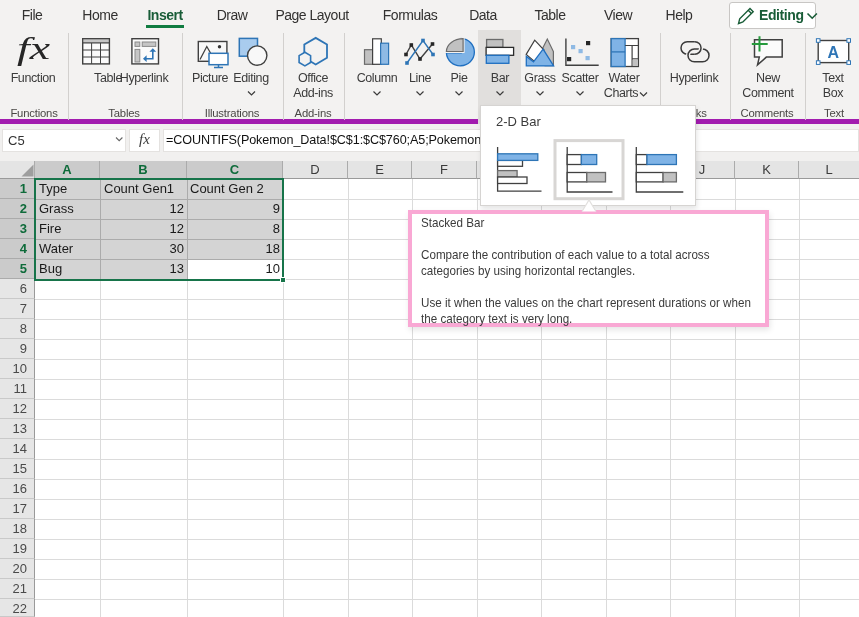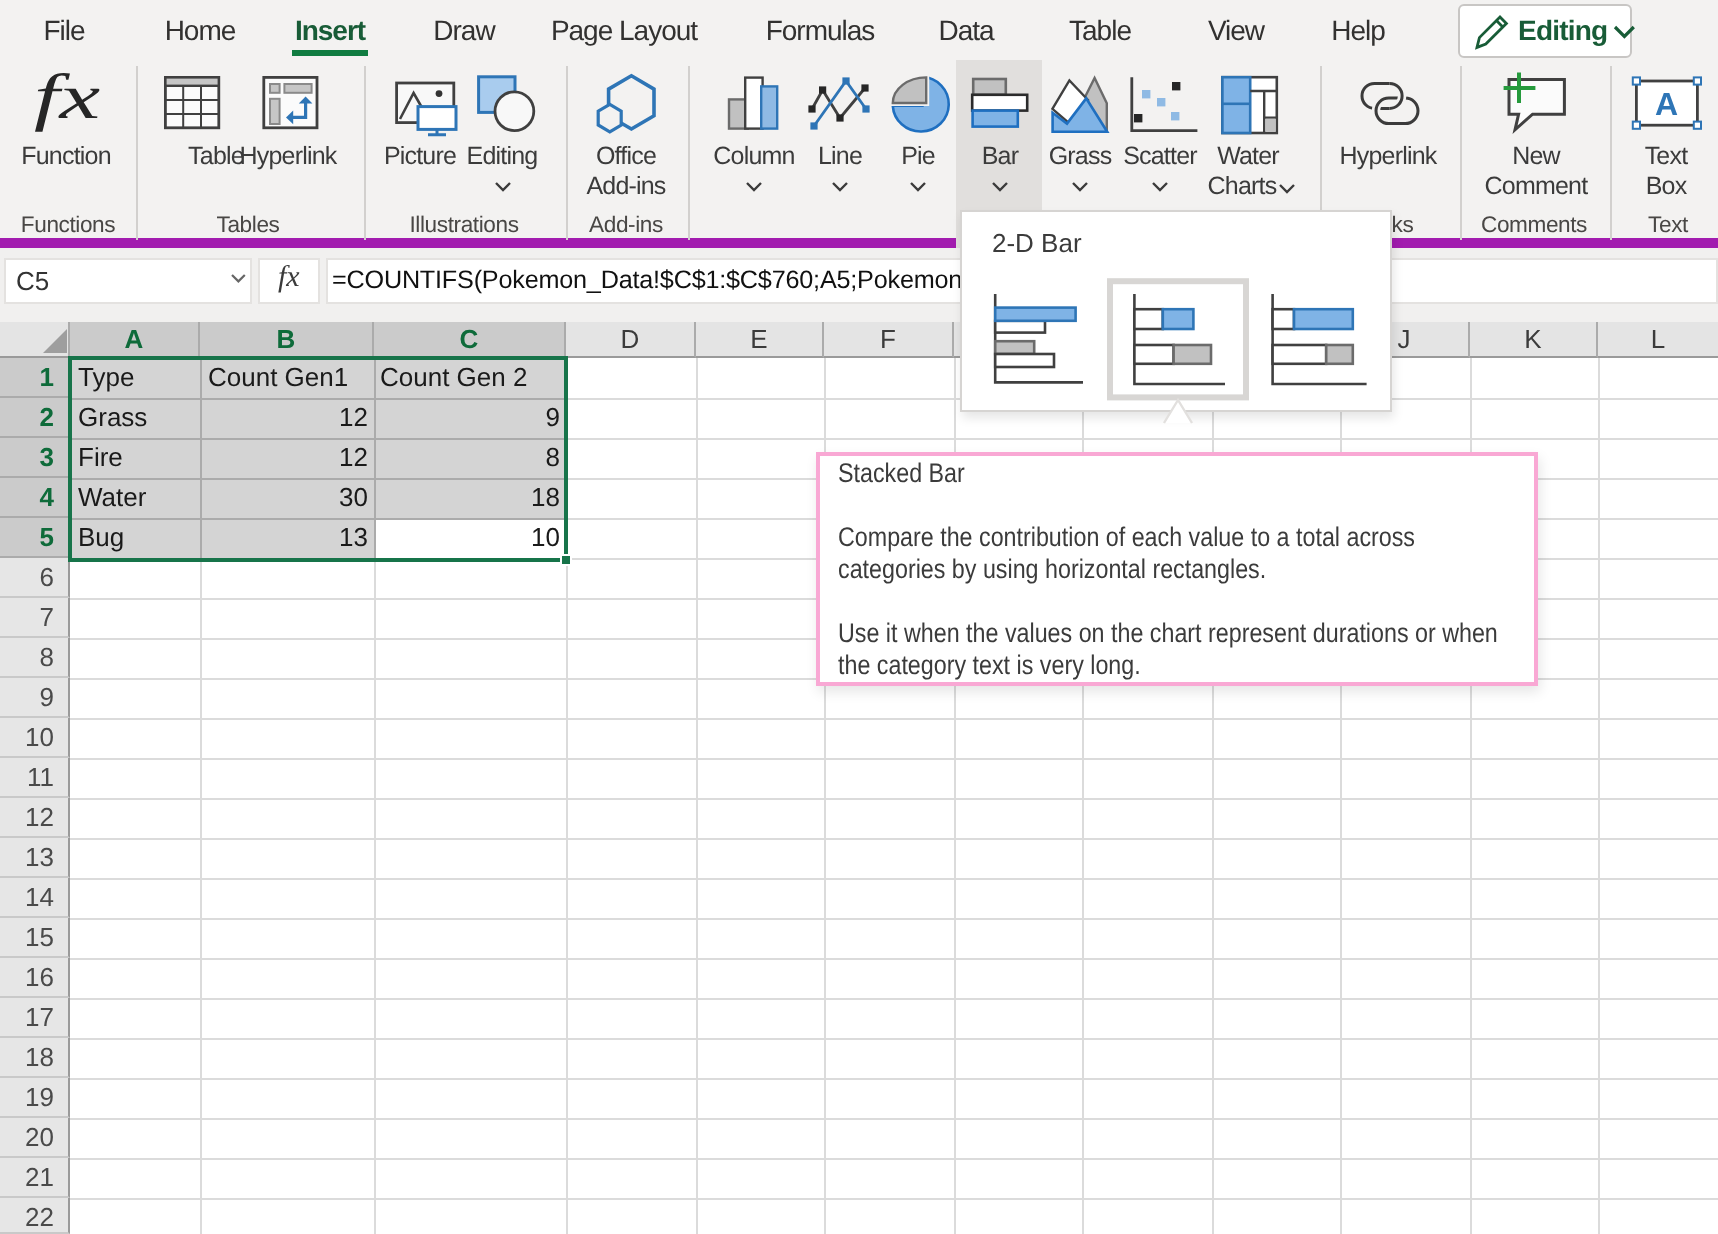--- a/index.html
+++ b/index.html
@@ -50,21 +50,21 @@
 #c5cell { position:absolute; left:188px; top:99px; width:94px; height:19px; background:#fff; }
 #rangeborder { position:absolute; left:34px; top:16.5px; width:250px; height:103px; border:2px solid #17744A; }
 #fillhandle { position:absolute; left:280px; top:116px; width:6px; height:6px; background:#17744A; border:1px solid #fff; }
 .ct { position:absolute; height:20px; line-height:20px; font-size:13px; color:#1a1a1a; white-space:nowrap; }
 .num { text-align:right; }
 
 #panel { position:absolute; left:480px; top:105px; width:216px; height:101px; background:#fff;
   border:1px solid #D6D4D2; box-shadow:1px 3px 5px rgba(0,0,0,0.10); z-index:20; }
 #paneltitle { position:absolute; left:15px; top:8px;  font-size:13px; color:#3B3B3B; }
 #tooltip { position:absolute; left:408px; top:210px; width:361px; height:117px; background:#fff;
-  border:2px solid #f9a8d4; box-shadow:1px 3px 6px rgba(0,0,0,0.10); z-index:22;margin-top:16px; }
+  border:4px solid #f9a8d4; box-shadow:1px 3px 6px rgba(0,0,0,0.10); z-index:22; }
 #notch { position:absolute; left:578px; top:198px; z-index:23; }
 .tt { position:absolute; left:9px; font-size:13.5px; color:#3B3B3B; line-height:16.4px; transform:scaleX(0.862); transform-origin:left top;}
 </style>
 </head>
 <body>
 <div id="page">
 
   <div id="ribbon">
     <span class="tab" style="left:32px">File</span>
     <span class="tab" style="left:100px">Home</span>

